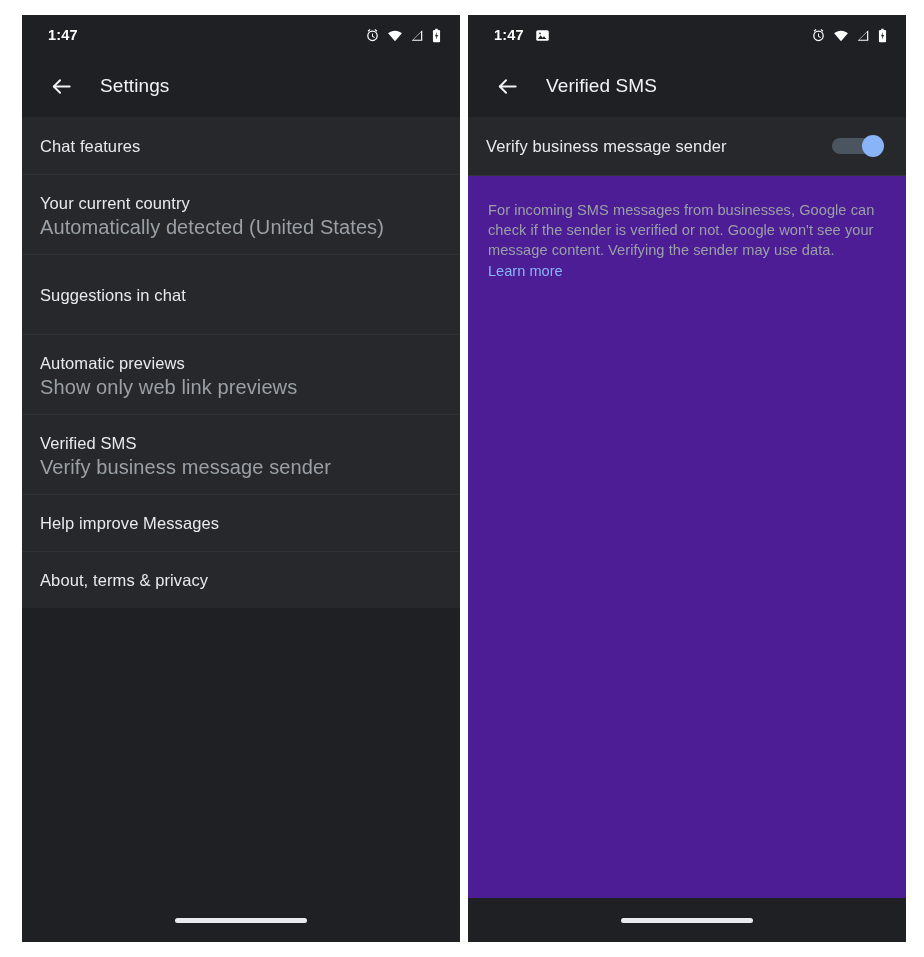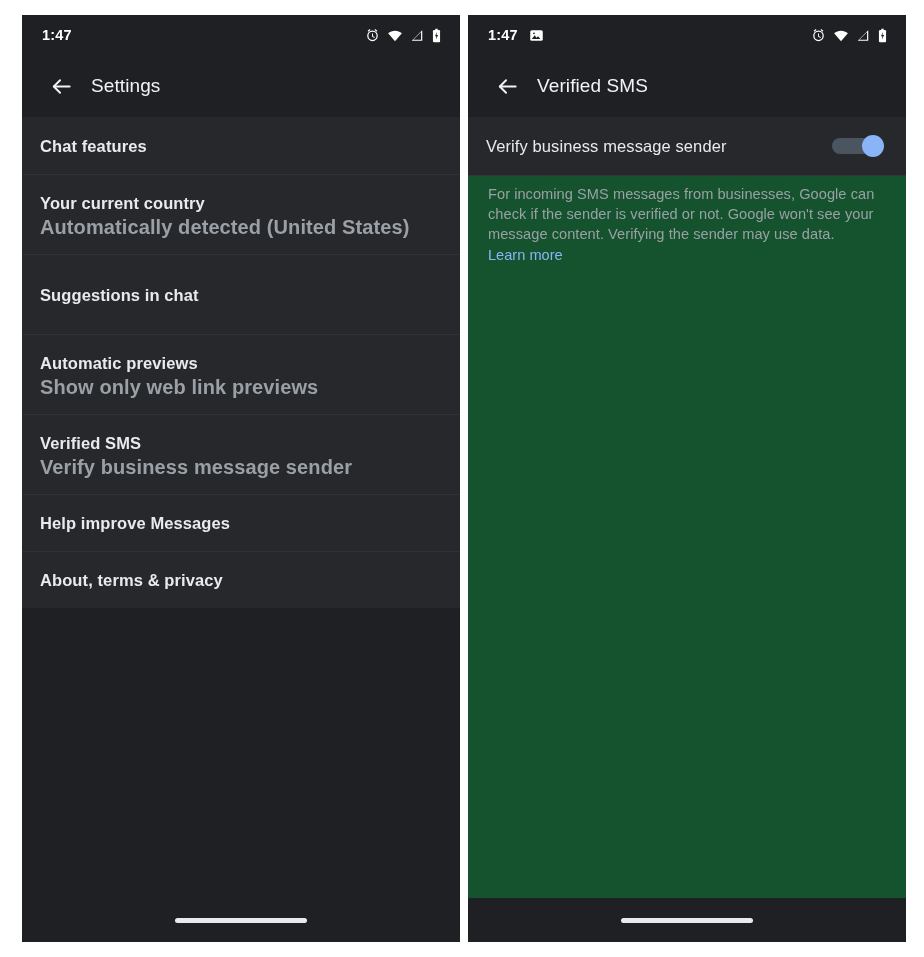--- a/index.html
+++ b/index.html
@@ -29,21 +29,21 @@
   }
   #phone-left  { left: 22px;  top: 15px; width: 438px; height: 927px; }
   #phone-right { left: 468px; top: 15px; width: 438px; height: 927px; }
 
   
   .status-bar {
     height: 40px;
     flex: 0 0 40px;
     display: flex;
     align-items: center;
-    padding: 0 18px 0 20px;
+    padding: 0 18px 0 26px;
     box-sizing: border-box;
     background: #1f2023;
   }
   .status-time {
     color: #ffffff;
     font-size: 14.5px;
     font-weight: bold;
     letter-spacing: .2px;
   }
   .status-left-icons {
@@ -74,30 +74,29 @@
     height: 30px;
     display: flex;
     align-items: center;
     justify-content: center;
     flex: 0 0 30px;
     cursor: pointer;
   }
   .app-title {
     color: #f1f3f4;
     font-size: 19px;
-    margin-left: 15px;
+    margin-left: 24px;
     letter-spacing: .1px;
   }
 
   
   .list {
     flex: 1 1 auto;
     background: #26282b;
     overflow: hidden;
-    font-weight: bold;
   }
   .row {
     position: relative;
     padding: 0 18px 0 18px;
     box-sizing: border-box;
     display: flex;
     align-items: center;
     border-top: 1px solid #2f3134;
     background: #26282b;
     cursor: pointer;
@@ -164,23 +163,23 @@
     box-sizing: border-box;
   }
   .toggle-label {
     flex: 1 1 auto;
     color: #e8eaed;
     font-size: 16.5px;
     letter-spacing: .1px;
   }
   .desc-section {
     flex: 1 1 auto;
-    background: #14532d;
+    background: #4c1d95;
     border-top: 1px solid #34373a;
-    padding: 8px 20px 0 20px;
+    padding: 24px 20px 0 20px;
     box-sizing: border-box;
   }
   .desc-text {
     color: #9aa0a6;
     font-size: 14.6px;
     line-height: 20px;
     letter-spacing: .05px;
     margin: 0;
   }
   .learn-more {

